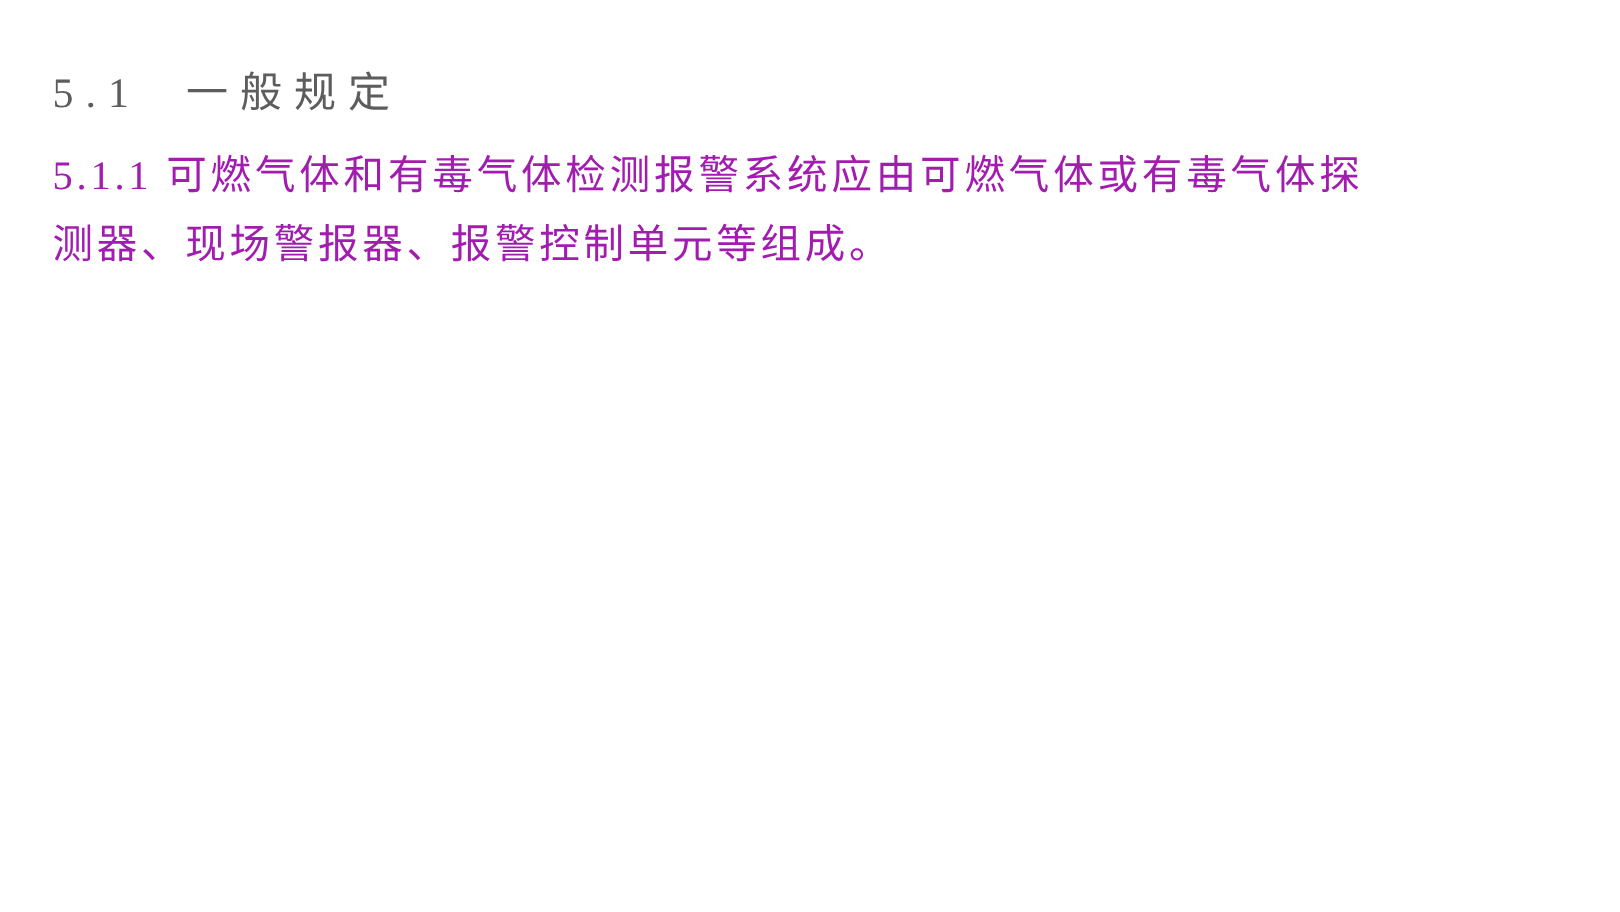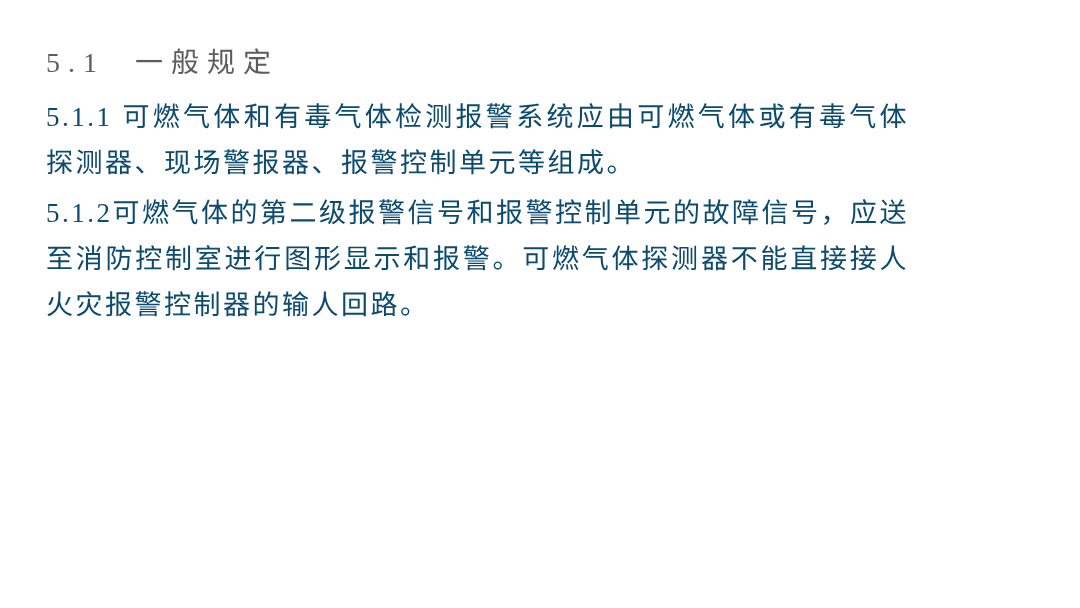--- a/index.html
+++ b/index.html
@@ -7,21 +7,21 @@
     html, body {
       background: #ffffff;
     }
 
     .page {
       position: relative;
       width: 944px;
       height: 608px;
       background: #ffffff;
       overflow: hidden;
-      padding: 46px 35px 0 46px;
+      padding: 46px 35px 0 35px;
       font-family: "Liberation Serif", "DejaVu Serif", serif;
       color: #5d5d5d;
     }
 
     .section-heading {
       font-size: 28px;
       font-weight: normal;
       letter-spacing: 8px;
       line-height: 34px;
       margin-bottom: 14px;
@@ -29,28 +29,27 @@
       color: #5d5d5d;
     }
 
     .body-paragraph {
       font-size: 27px;
       line-height: 46px;
       letter-spacing: 2.5px;
       text-align: justify;
       text-justify: inter-character;
       margin-bottom: 4px;
-      color: #0c4a6e;
+      color: #a21caf;
       word-break: break-all;
     }
   </style>
 </head>
 <body>
 
 <div class="page">
   <h2 class="section-heading">5.1  一般规定</h2>
 
   <p class="body-paragraph">5.1.1 可燃气体和有毒气体检测报警系统应由可燃气体或有毒气体探测器、现场警报器、报警控制单元等组成。</p>
 
-  <p class="body-paragraph">5.1.2可燃气体的第二级报警信号和报警控制单元的故障信号，应送至消防控制室进行图形显示和报警。可燃气体探测器不能直接接人火灾报警控制器的输人回路。</p>
 
 
 </div>
 
 </body></html>

